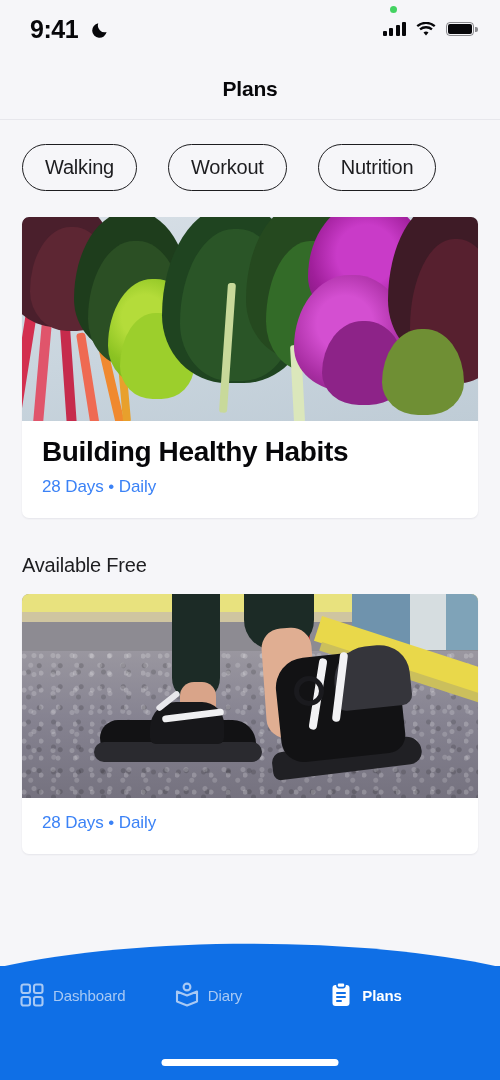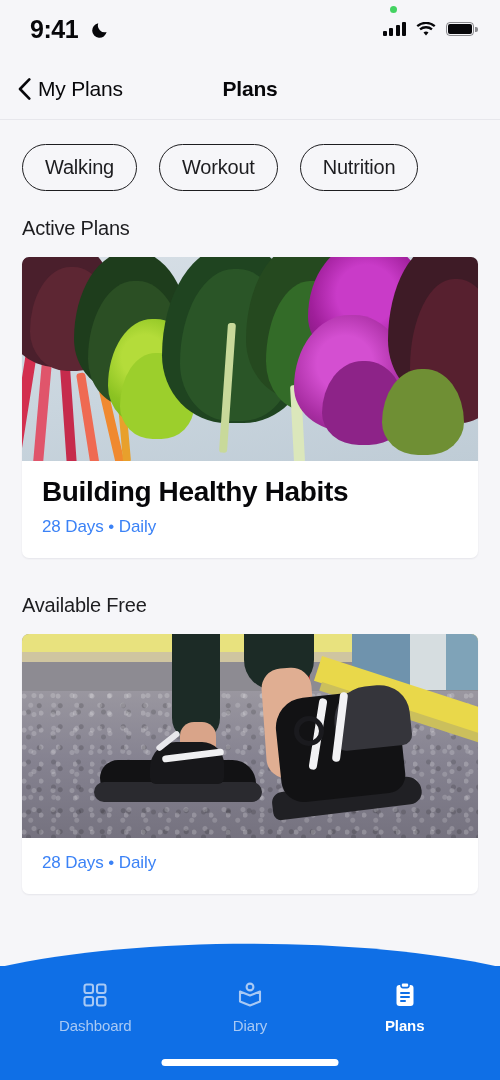--- a/index.html
+++ b/index.html
@@ -74,21 +74,21 @@
     position:absolute; left:0; right:0; top:0; bottom:0;
     display:flex; align-items:center; justify-content:center;
     font-size:21px; font-weight:bold; color:#07070a; letter-spacing:-0.2px;
     pointer-events:none;
   }
 
   
   .chips-scroller {
     background:#f6f6f9;
     padding:24px 0 26px 22px;
-    display:flex; gap:22px;
+    display:flex; gap:31px;
     overflow:hidden;
     white-space:nowrap;
   }
   .chip {
     flex:none;
     border:1.6px solid #1d1d20;
     border-radius:40px;
     padding:0 22px;
     height:47px;
     display:flex; align-items:center;
@@ -155,21 +155,21 @@
   }
   .tabbar {
     position:absolute; left:0; right:0; bottom:0; top:26px;
     background:#0f6fe6;
     pointer-events:auto;
     display:flex; align-items:flex-start; justify-content:space-between;
     padding:10px 18px 0;
   }
   .tab {
     flex:1;
-    display:flex; flex-direction:column; align-items:center; gap:7px;
+    display:flex; flex-direction:row; align-items:center; gap:7px;
     cursor:pointer;
     padding-top:4px;
   }
   .tab-icon { height:30px; display:flex; align-items:center; justify-content:center; }
   .tab-label { font-size:15px; color:#a8c9f4; letter-spacing:-0.1px; }
   .tab.active .tab-label { color:#ffffff; font-weight:bold; }
   .home-indicator {
     position:absolute; bottom:14px; left:50%; transform:translateX(-50%);
     width:177px; height:7px; border-radius:4px; background:#ffffff;
     pointer-events:auto;
@@ -204,39 +204,30 @@
     </span>
     <span class="battery-icon">
       <span class="shell"></span>
         <span class="fill"></span>
         <span class="cap"></span>
     </span>
   </div>
 </div>
 
 <div class="nav-bar">
-  <div class="nav-back">
-    <span class="chev-left">
-      <svg width="13" height="22" viewBox="0 0 13 22">
-        <path d="M11.3 1.4L2 11l9.3 9.6" fill="none" stroke="#07070a" stroke-width="2.6" stroke-linecap="round" stroke-linejoin="round"></path>
-      </svg>
-    </span>
-    <span class="nav-back-label">My Plans</span>
-  </div>
   <div class="nav-title">Plans</div>
 </div>
 
 <div class="chips-scroller">
   <div class="chip">Walking</div>
   <div class="chip">Workout</div>
   <div class="chip">Nutrition</div>
 </div>
 
 <div class="section">
-  <div class="section-title">Active Plans</div>
 
   <div class="plan-card">
     <div class="card-photo photo-greens">
 
       <div class="stem" style="left:4px;  top:96px; width:11px; height:112px; background:#d32f4f; transform:rotate(9deg);"></div>
       <div class="stem" style="left:20px; top:104px;width:10px; height:108px; background:#e0556b; transform:rotate(5deg);"></div>
       <div class="stem" style="left:38px; top:110px;width:10px; height:100px; background:#c62b4c; transform:rotate(-4deg);"></div>
       <div class="stem" style="left:54px; top:116px;width:9px;  height:96px;  background:#ef6a52; transform:rotate(-9deg);"></div>
       <div class="stem" style="left:72px; top:112px;width:9px;  height:98px;  background:#f0892f; transform:rotate(-13deg);"></div>
       <div class="stem" style="left:88px; top:56px; width:8px;  height:150px; background:#e8a02c; transform:rotate(-5deg);"></div>

